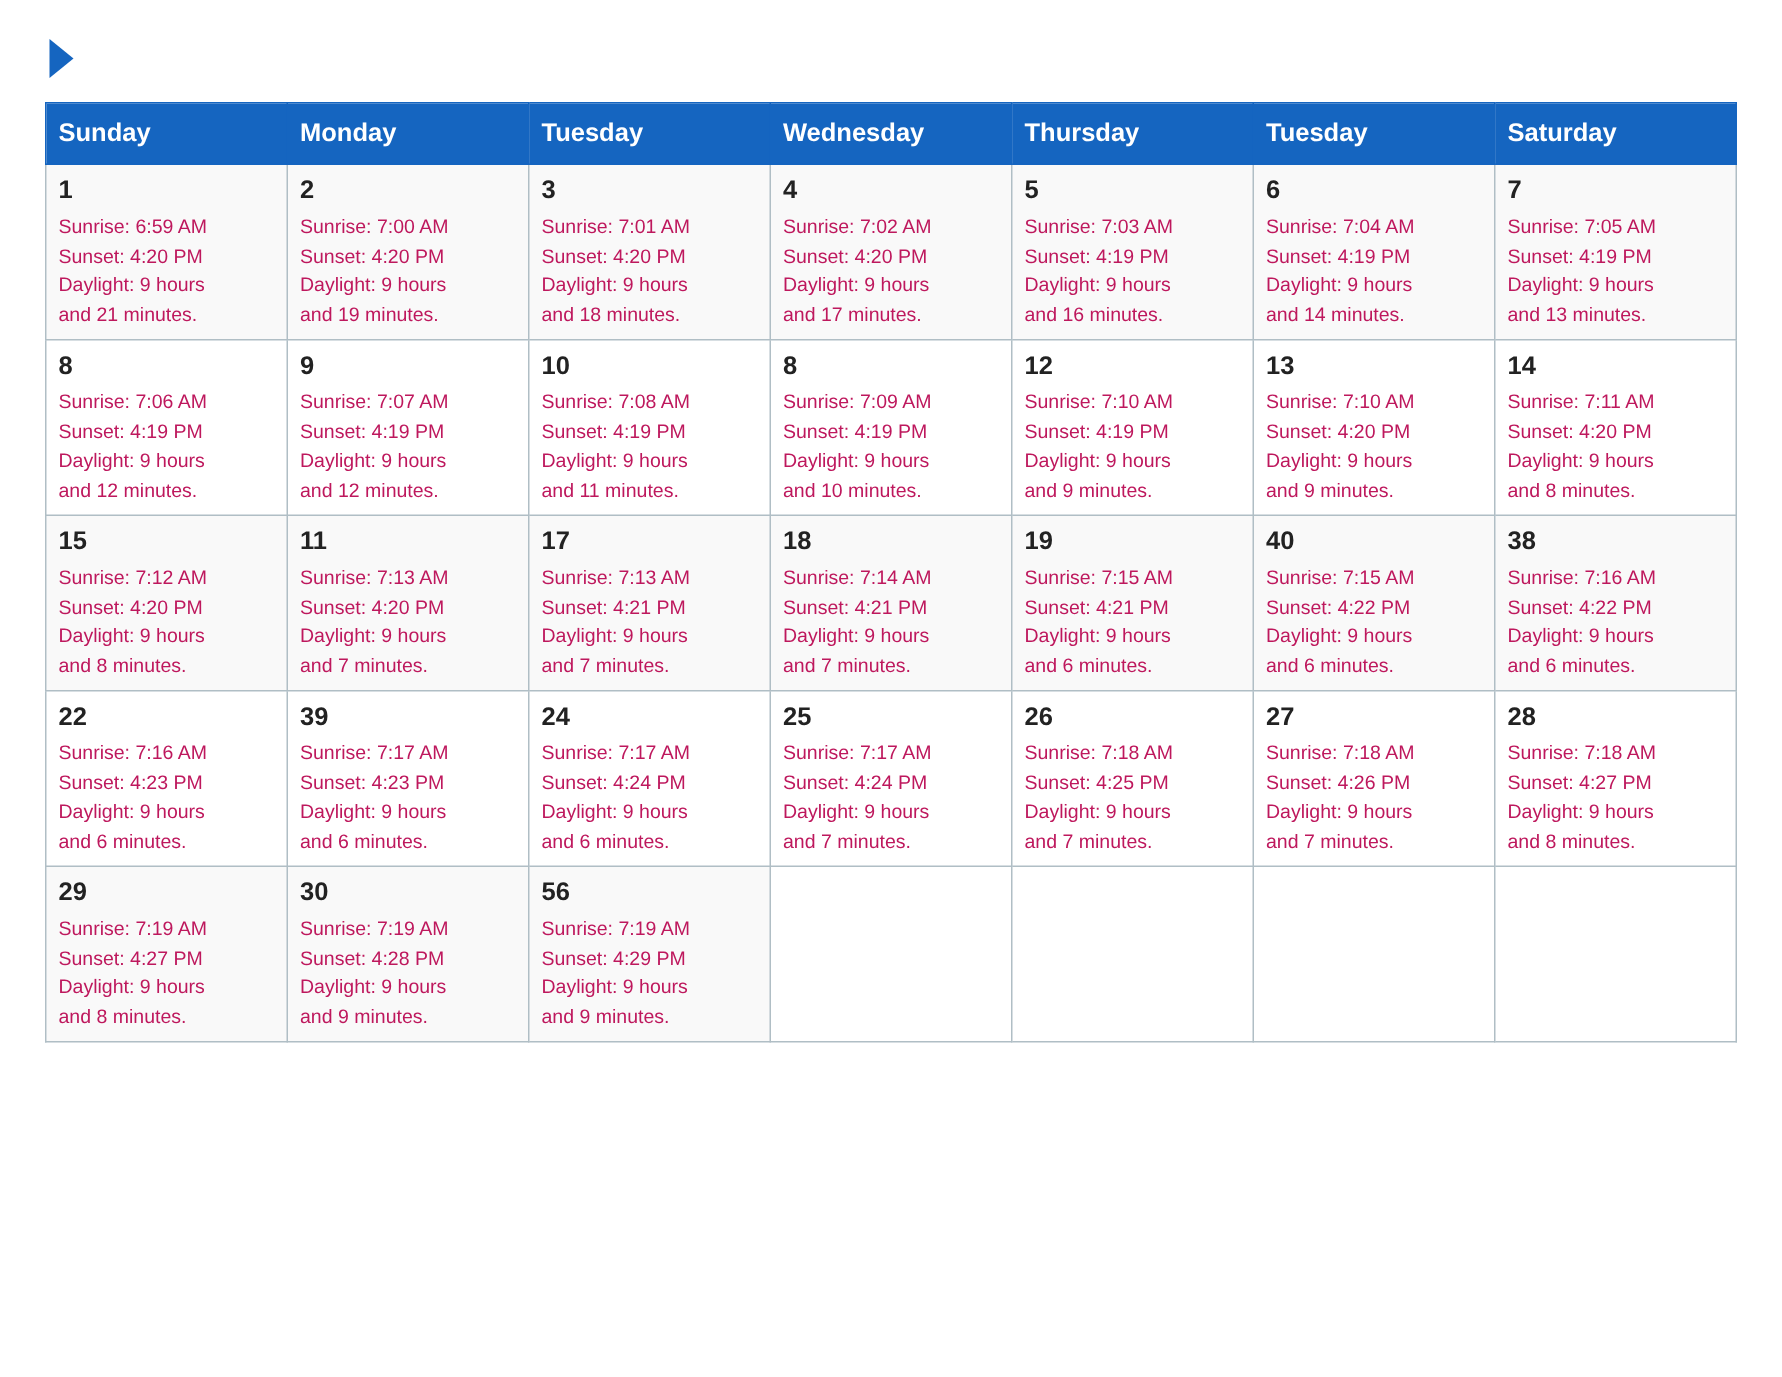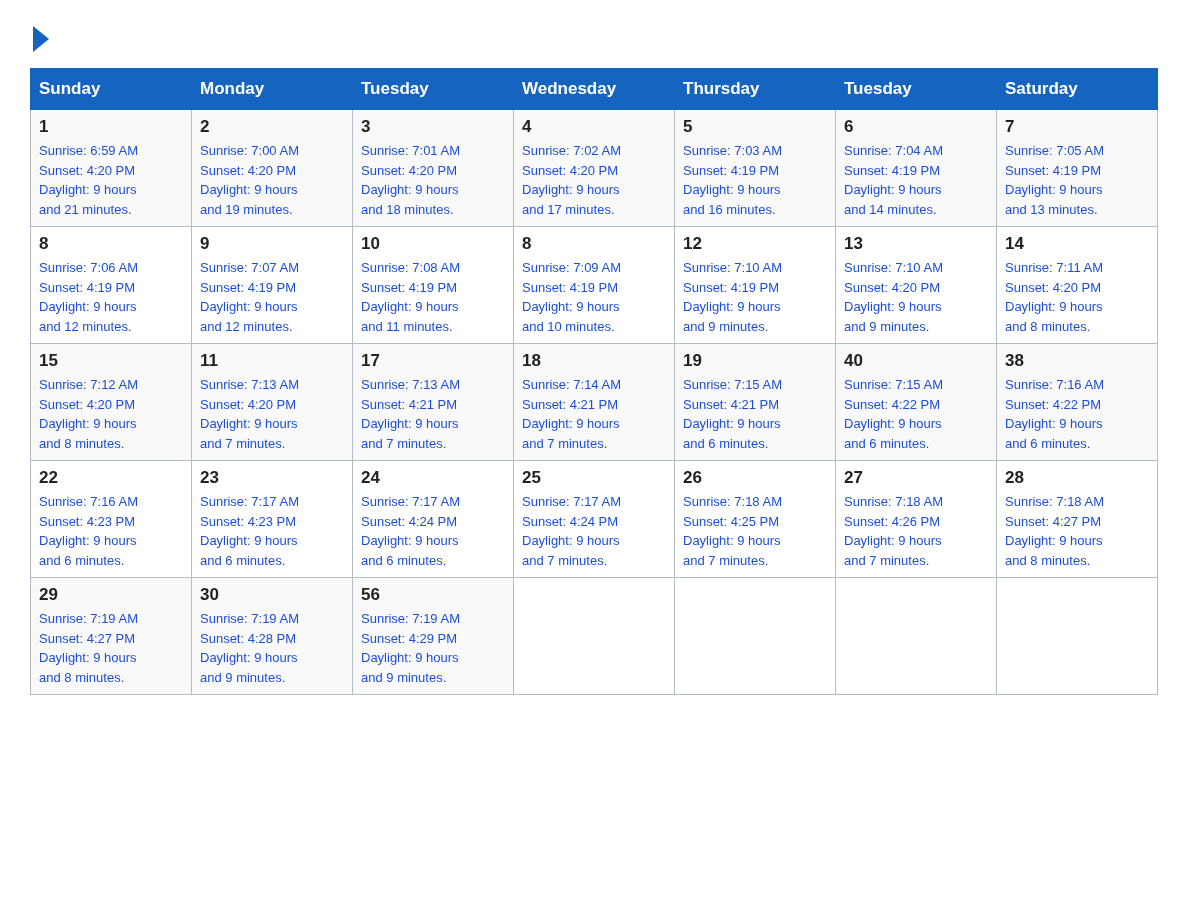--- a/index.html
+++ b/index.html
@@ -60,21 +60,21 @@
     }
     .day-num {
       font-size: 17px;
       font-weight: bold;
       color: #222;
       margin-bottom: 4px;
       display: block;
     }
     .day-info {
       font-size: 13px;
-      color: #1d4ed8;
+      color: #be185d;
       line-height: 1.5;
     }
     tbody tr:nth-child(odd) td {
       background: #f9f9f9;
     }
     tbody tr:nth-child(even) td {
       background: #ffffff;
     }
     .empty-cell {
       background: #fff !important;
@@ -337,21 +337,21 @@
         <td>
         <span class="day-num">22</span>
         <div class="day-info">
           Sunrise: 7:16 AM<br>
           Sunset: 4:23 PM<br>
           Daylight: 9 hours<br>
           and 6 minutes.
         </div>
       </td>
         <td>
-        <span class="day-num">23</span>
+        <span class="day-num">39</span>
         <div class="day-info">
           Sunrise: 7:17 AM<br>
           Sunset: 4:23 PM<br>
           Daylight: 9 hours<br>
           and 6 minutes.
         </div>
       </td>
         <td>
         <span class="day-num">24</span>
         <div class="day-info">

